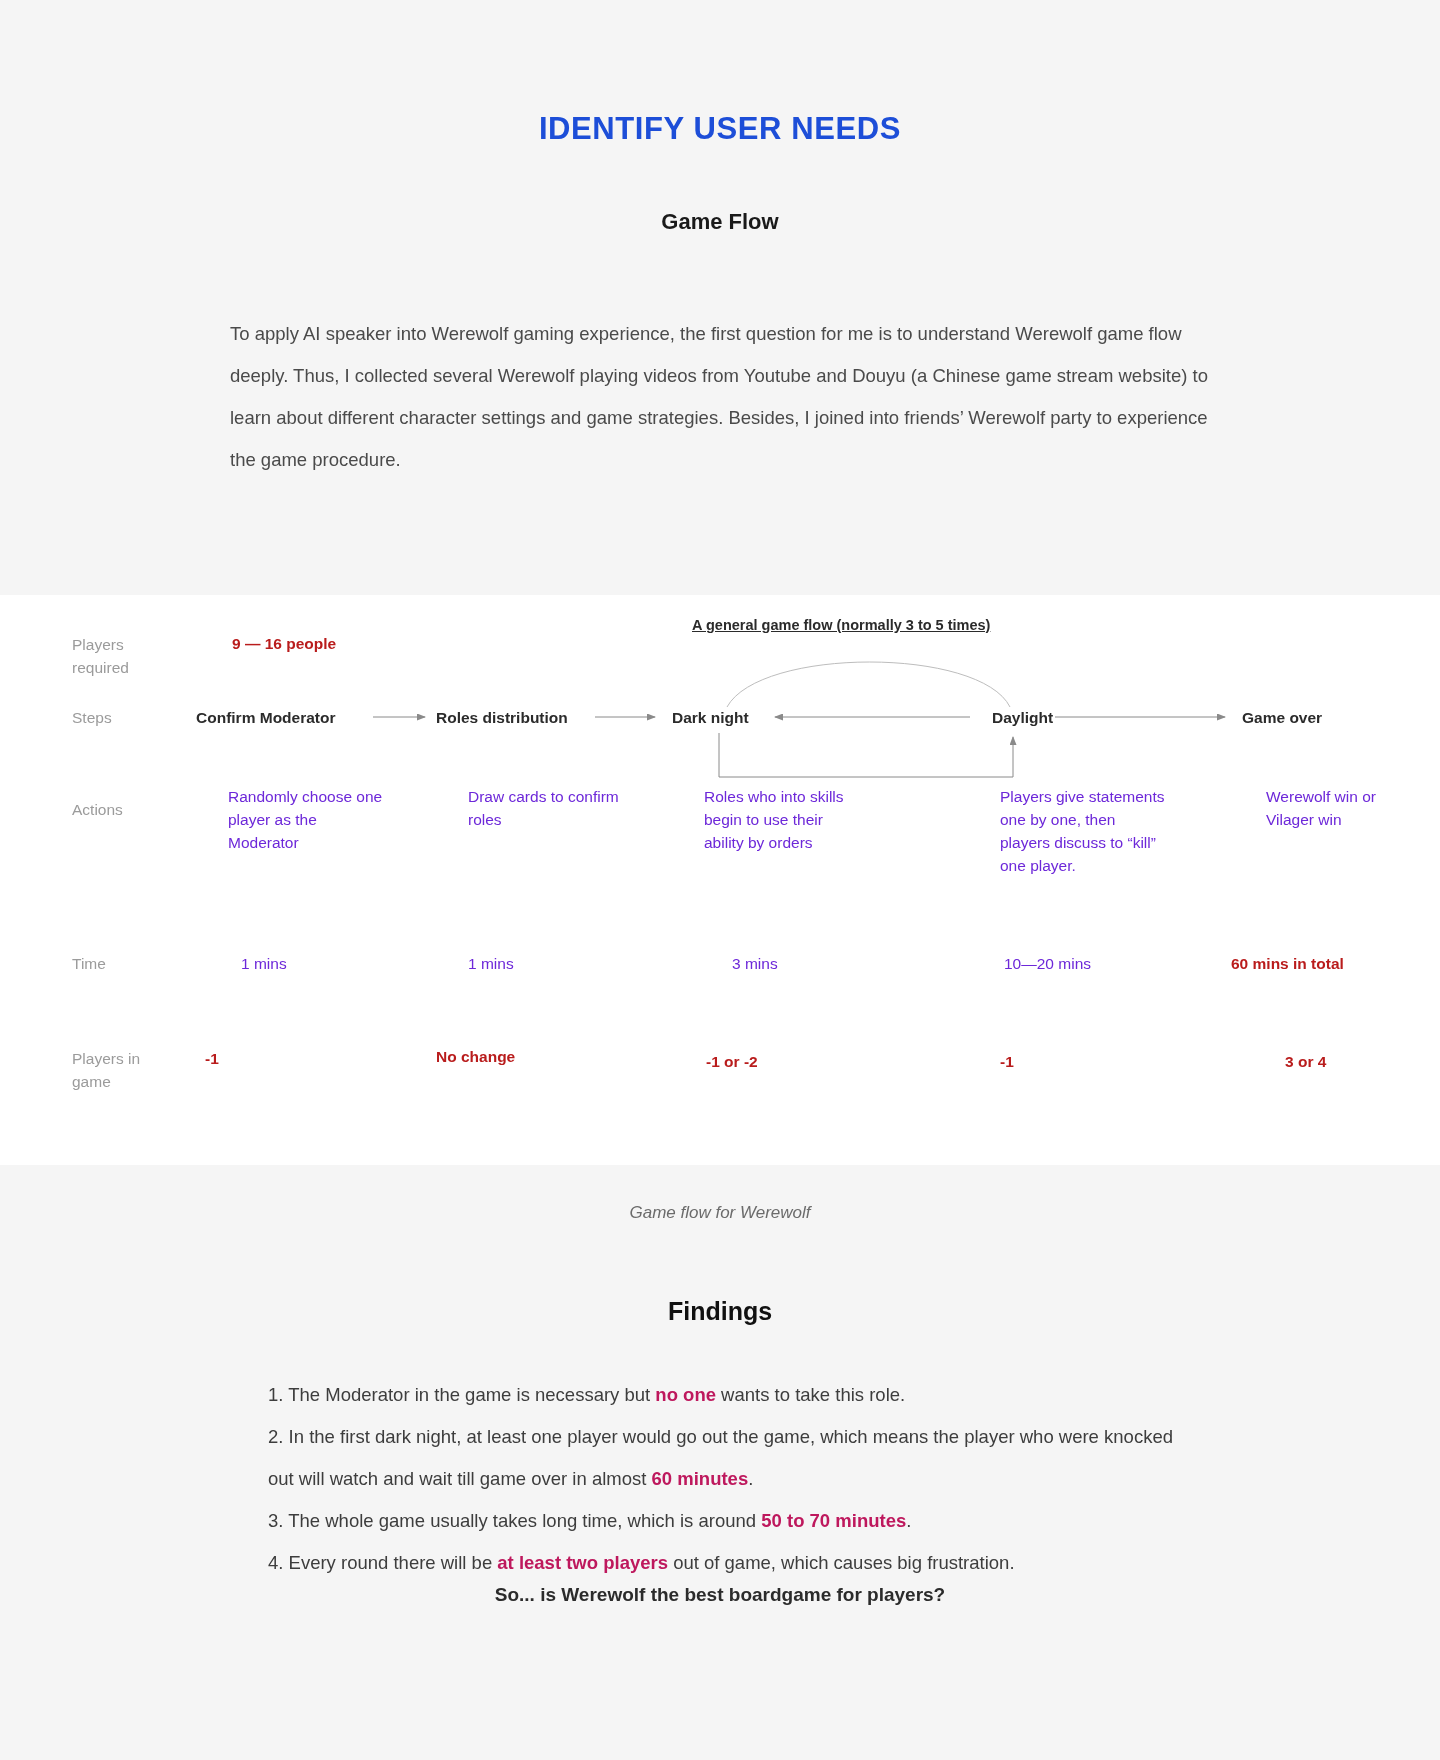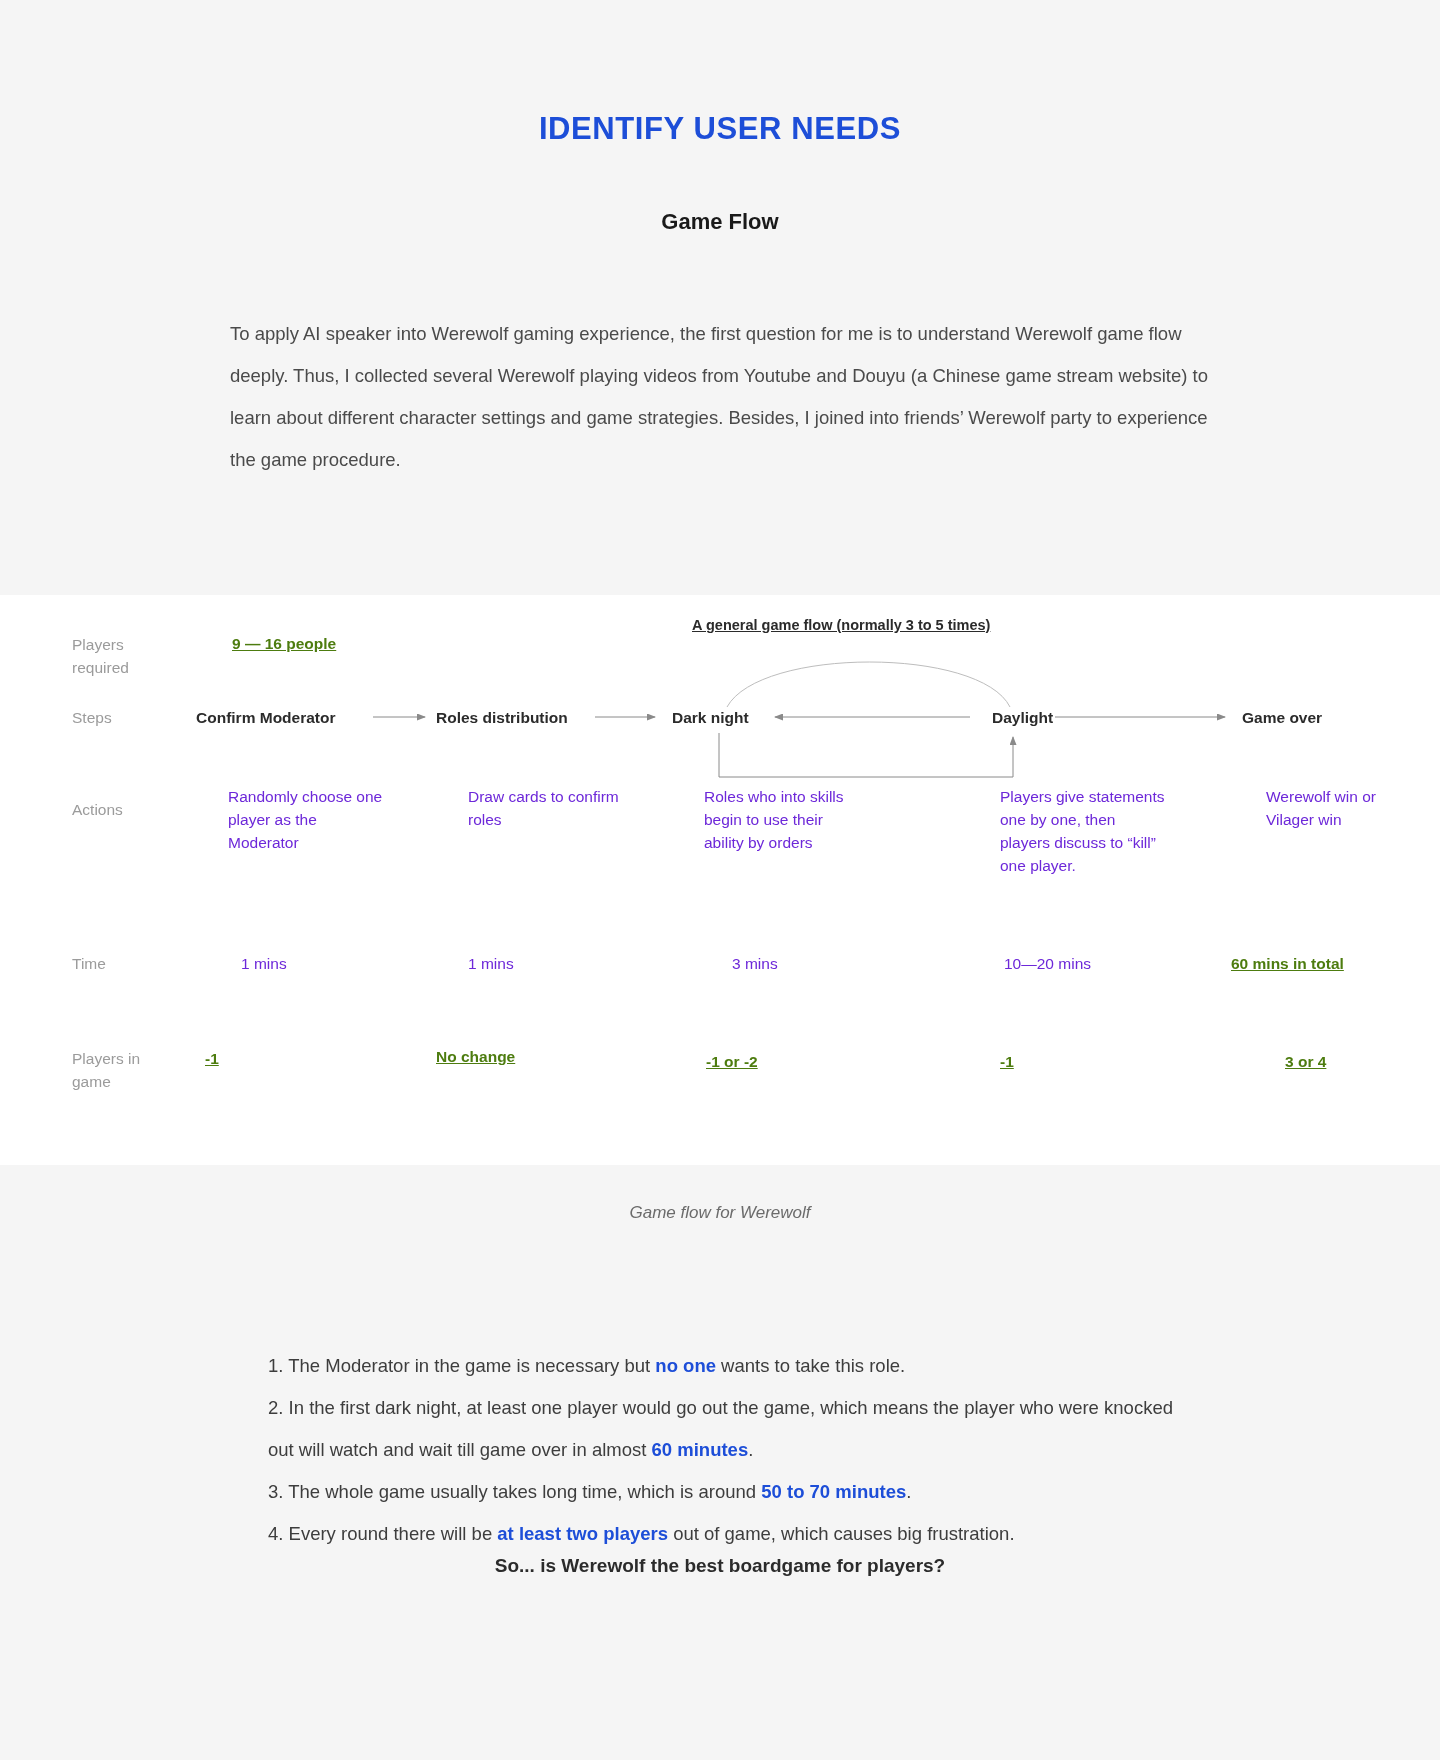--- a/index.html
+++ b/index.html
@@ -67,21 +67,21 @@
     left: 72px;
   }
 
   .cell {
     position: absolute;
     font-size: 15.5px;
     line-height: 23px;
     color: #3d3d3d;
   }
   .cell.bold { font-weight: bold; color: #2b2b2b; }
-  .cell.teal { color: #4d7c0f; font-weight: bold; text-decoration: underline; }
+  .cell.teal { color: #b91c1c; font-weight: bold; }
   .cell.plain { color: #6d28d9; margin-left: 32px; }
 
   .flow-caption {
     position: absolute;
     font-size: 14.5px;
     font-weight: bold;
     color: #2b2b2b;
     left: 692px;
     top: 620px;
   }
@@ -123,21 +123,21 @@
     margin: 0 auto;
     margin-top: 48px;
     list-style: none;
   }
   .findings-list li {
     font-size: 18.5px;
     line-height: 42px;
     color: #3d3d3d;
     padding-left: 28px;
   }
-  .findings-list li b { font-weight: bold; color: #1d4ed8; }
+  .findings-list li b { font-weight: bold; color: #be185d; }
 
   .closing-q {
     text-align: center;
     font-size: 19px;
     font-weight: bold;
     color: #2b2b2b;
   }
 </style>
 </head>
 <body>
@@ -208,20 +208,21 @@
     <div class="cell teal" style="top:455px; left:1285px;">3 or 4</div>
 
   </div>
 </div>
 
 <div class="caption-band">
   <div class="figure-caption">Game flow for Werewolf</div>
 </div>
 
 <div class="findings-wrap">
+  <h2 class="findings-title">Findings</h2>
   <ul class="findings-list">
     <li>1. The Moderator in the game is necessary but <b>no one</b> wants to take this role.</li>
     <li>2. In the first dark night, at least one player would go out the game, which means the player who were knocked out will watch and wait till game over in almost <b>60 minutes</b>.</li>
     <li>3. The whole game usually takes long time, which is around <b>50 to 70 minutes</b>.</li>
     <li>4. Every round there will be <b>at least two players</b> out of game, which causes big frustration.</li>
   </ul>
   <div class="closing-q">So... is Werewolf the best boardgame for players?</div>
 </div>
 
 </body></html>

